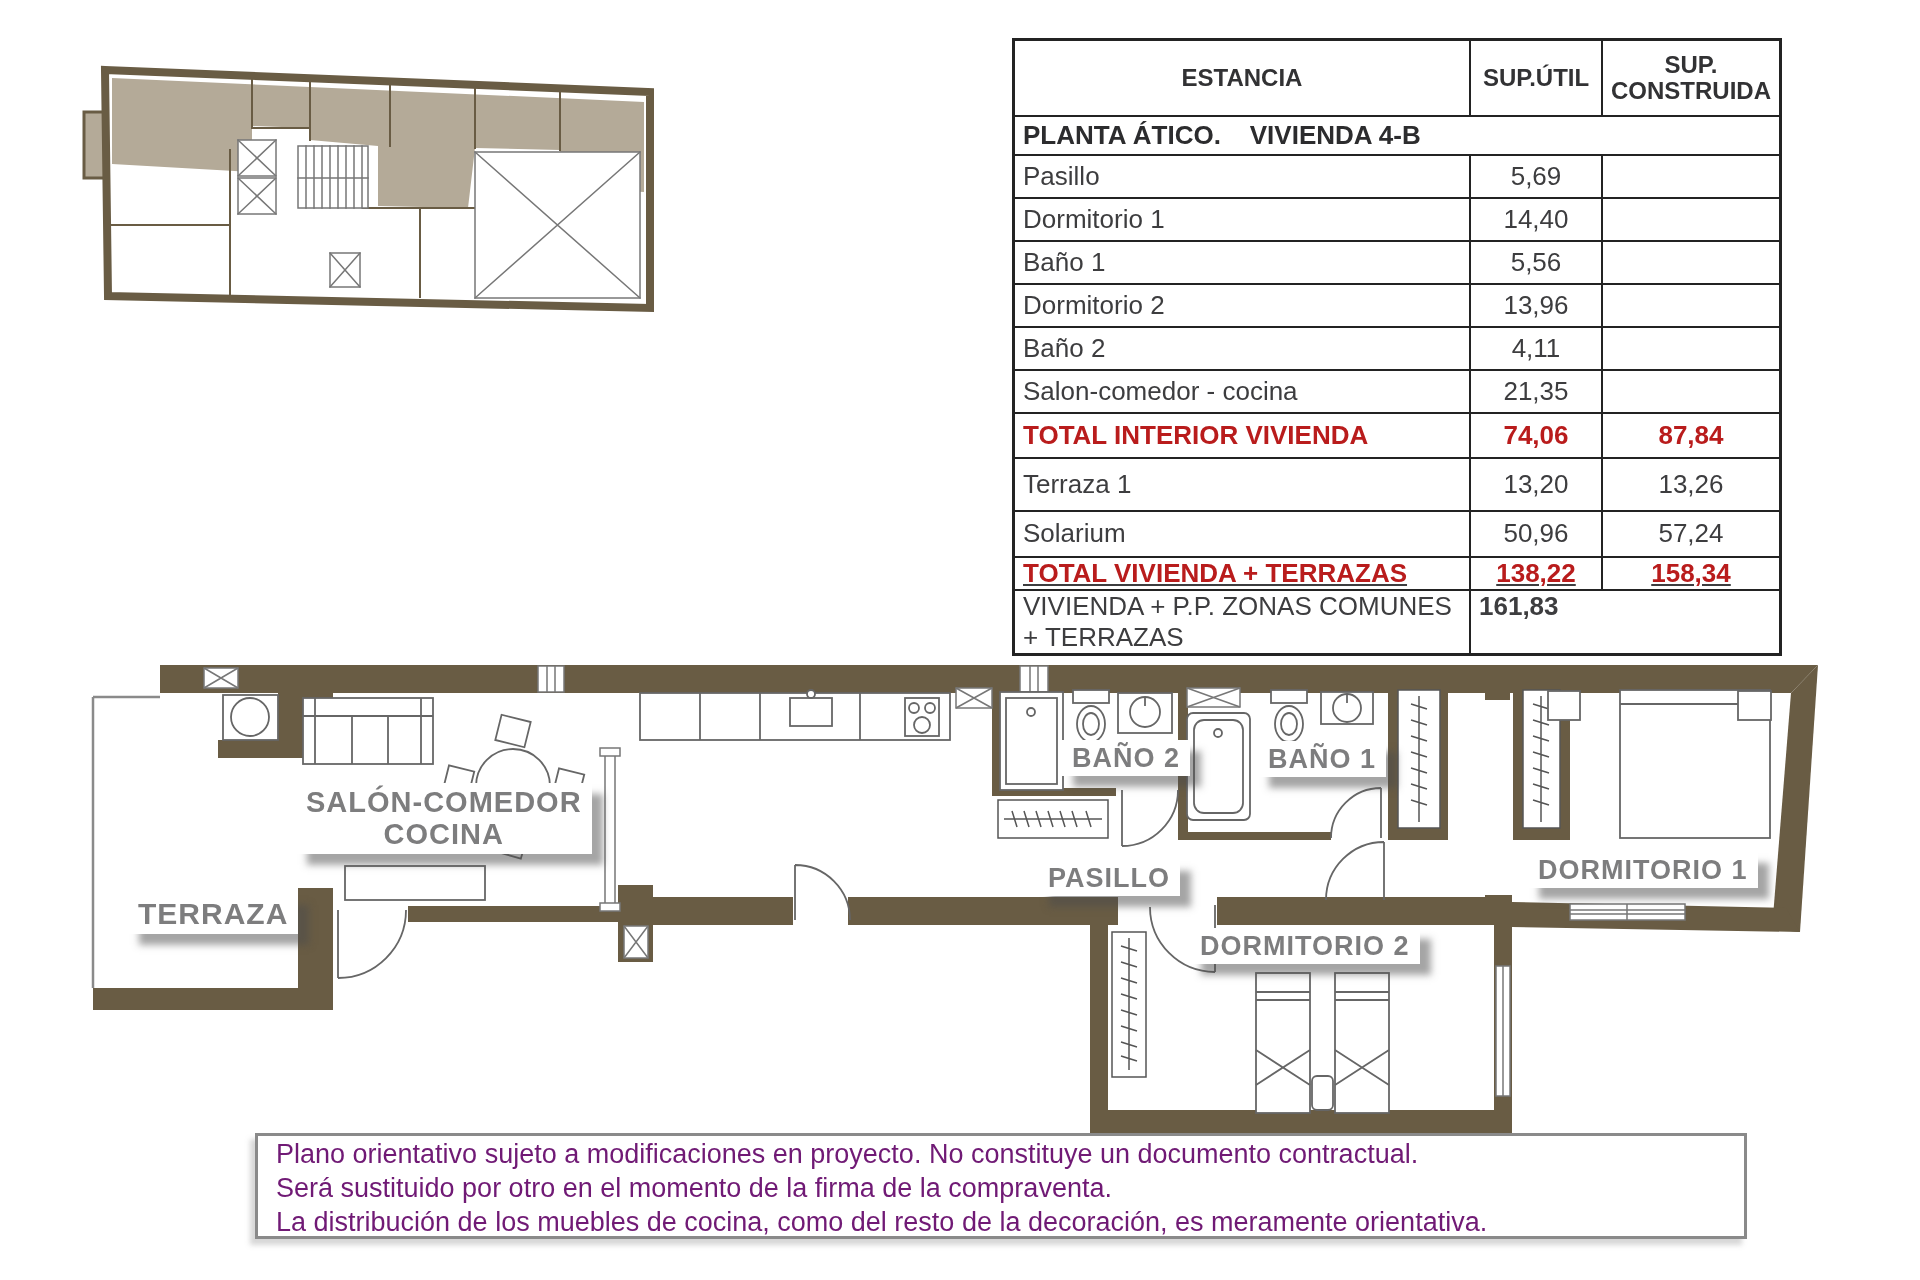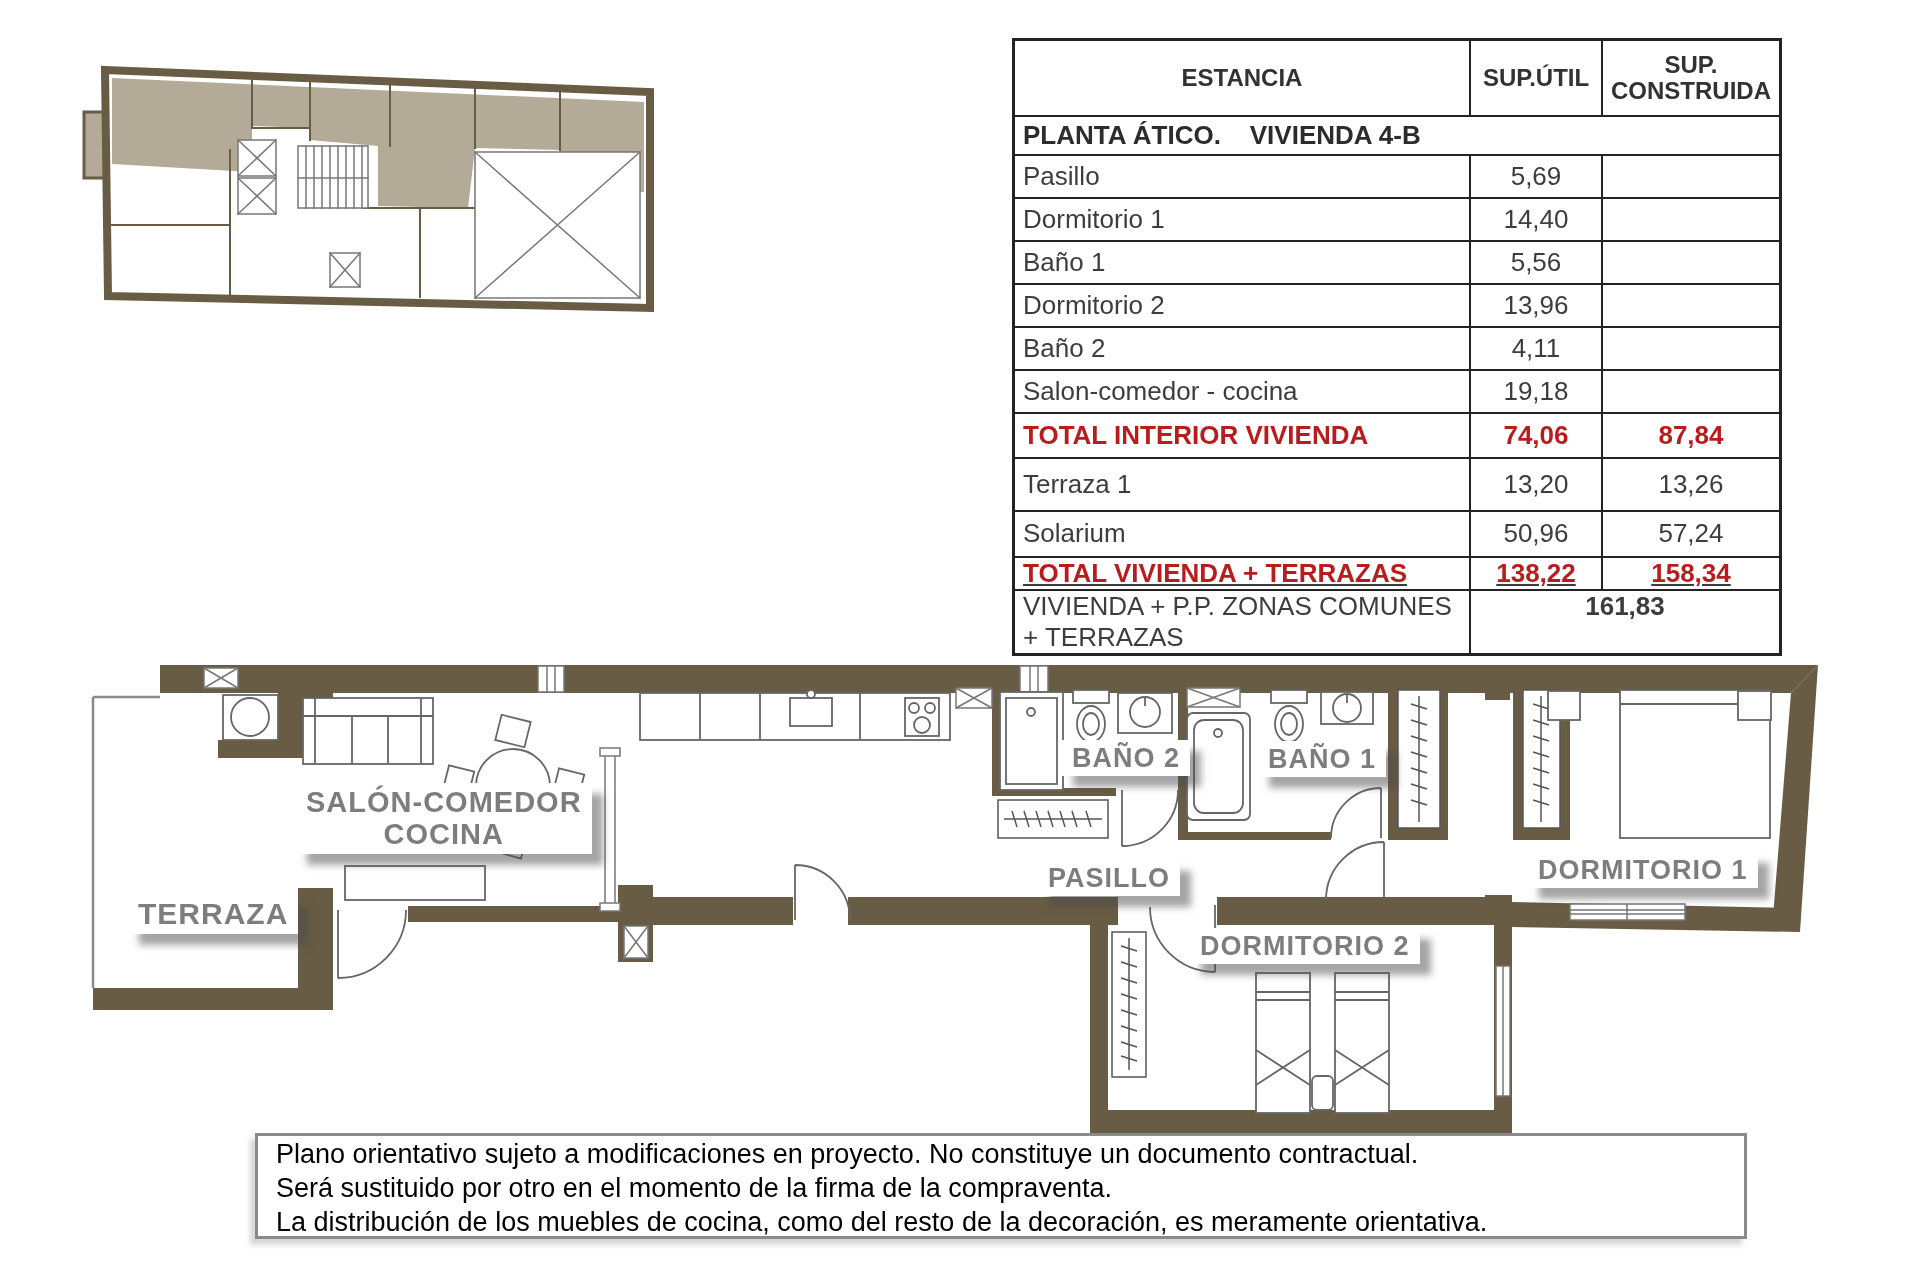--- a/index.html
+++ b/index.html
@@ -13,30 +13,30 @@
   #area-table{border:3px solid #232323;}
   #area-table th{font-size:24px;font-weight:bold;line-height:1.08;text-align:center;color:#323234;}
   #area-table td{font-size:26px;}
   .c-room{width:438px;text-align:left;}
   .c-num{width:114px;text-align:center;}
   .c-con{width:160px;text-align:center;}
   .row-h{height:43px;}
   .sec td{font-weight:bold;color:#2c2c2e;font-size:26px;white-space:pre;height:37px;}
   .tot td{font-weight:bold;color:#b91c1c;}
   .final-label{font-size:25px;line-height:1.2;}
-  .final-val{font-weight:bold;vertical-align:top;padding-top:3px;text-align:center;}
+  .final-val{font-weight:bold;vertical-align:top;padding-top:3px;}
   
   .lbl{position:absolute;background:#fff;color:#7d7d7e;font-weight:bold;text-align:center;
        line-height:1.12;padding:3px 10px;letter-spacing:1px;
        box-shadow:11px 11px 7px rgba(75,75,75,.5);white-space:nowrap;}
   
   #disclaimer{position:absolute;left:255px;top:1133px;width:1492px;height:106px;
               border:3px solid #8a8a8a;box-sizing:border-box;
               box-shadow:-5px 6px 5px rgba(140,140,140,.35);
-              font-size:27px;color:#000000;line-height:34px;padding:1px 10px 0 18px;}
+              font-size:27px;color:#701a75;line-height:34px;padding:1px 10px 0 18px;}
 </style>
 </head>
 <body>
 
 <div id="page">
 
   <svg width="1920" height="1280" viewBox="0 0 1920 1280">
 
     <g stroke-linecap="square">
       <rect x="84" y="112" width="26" height="66" fill="#B4AA98" stroke="#695C44" stroke-width="3"></rect>
@@ -257,21 +257,21 @@
       <td class="c-num">13,96</td>
       <td class="c-con"></td>
     </tr>
     <tr class="row-h">
       <td class="c-room">Baño 2</td>
       <td class="c-num">4,11</td>
       <td class="c-con"></td>
     </tr>
     <tr class="row-h">
       <td class="c-room">Salon-comedor - cocina</td>
-      <td class="c-num">19,18</td>
+      <td class="c-num">21,35</td>
       <td class="c-con"></td>
     </tr>
     <tr class="tot" style="height:45px;">
       <td class="c-room">TOTAL INTERIOR VIVIENDA</td>
       <td class="c-num">74,06</td>
       <td class="c-con">87,84</td>
     </tr>
     <tr style="height:53px;">
       <td class="c-room">Terraza 1</td>
       <td class="c-num">13,20</td>

